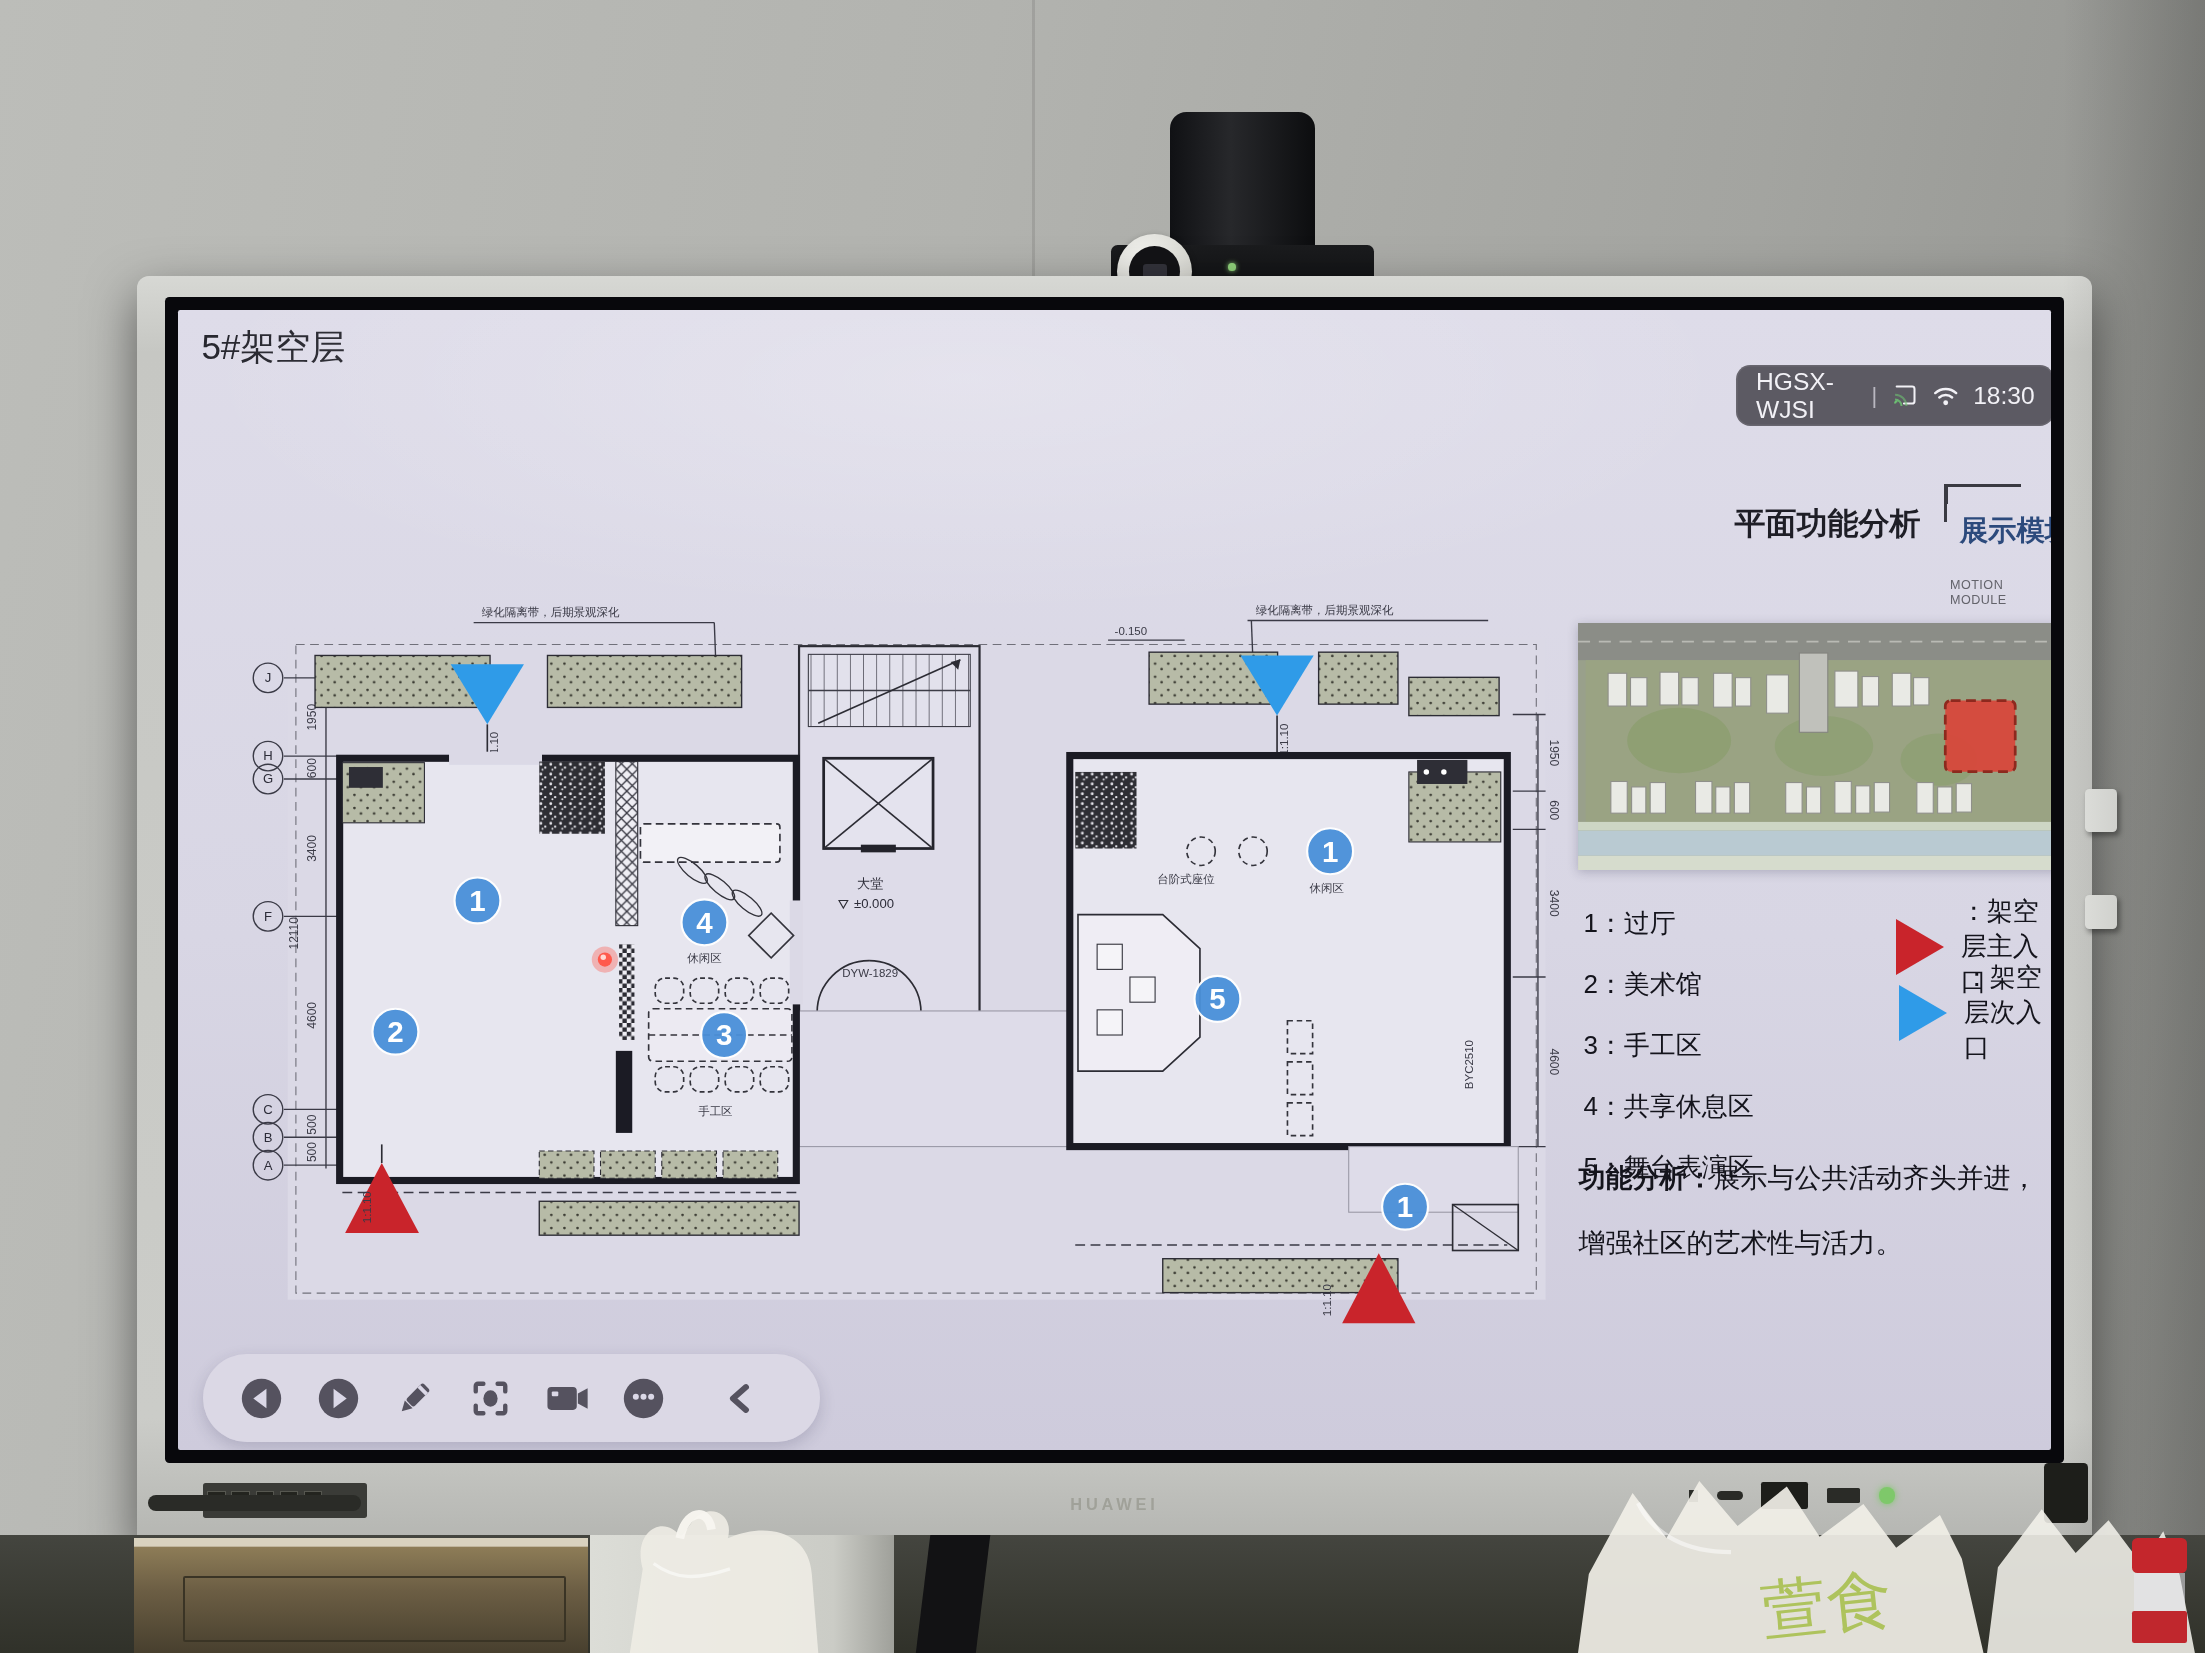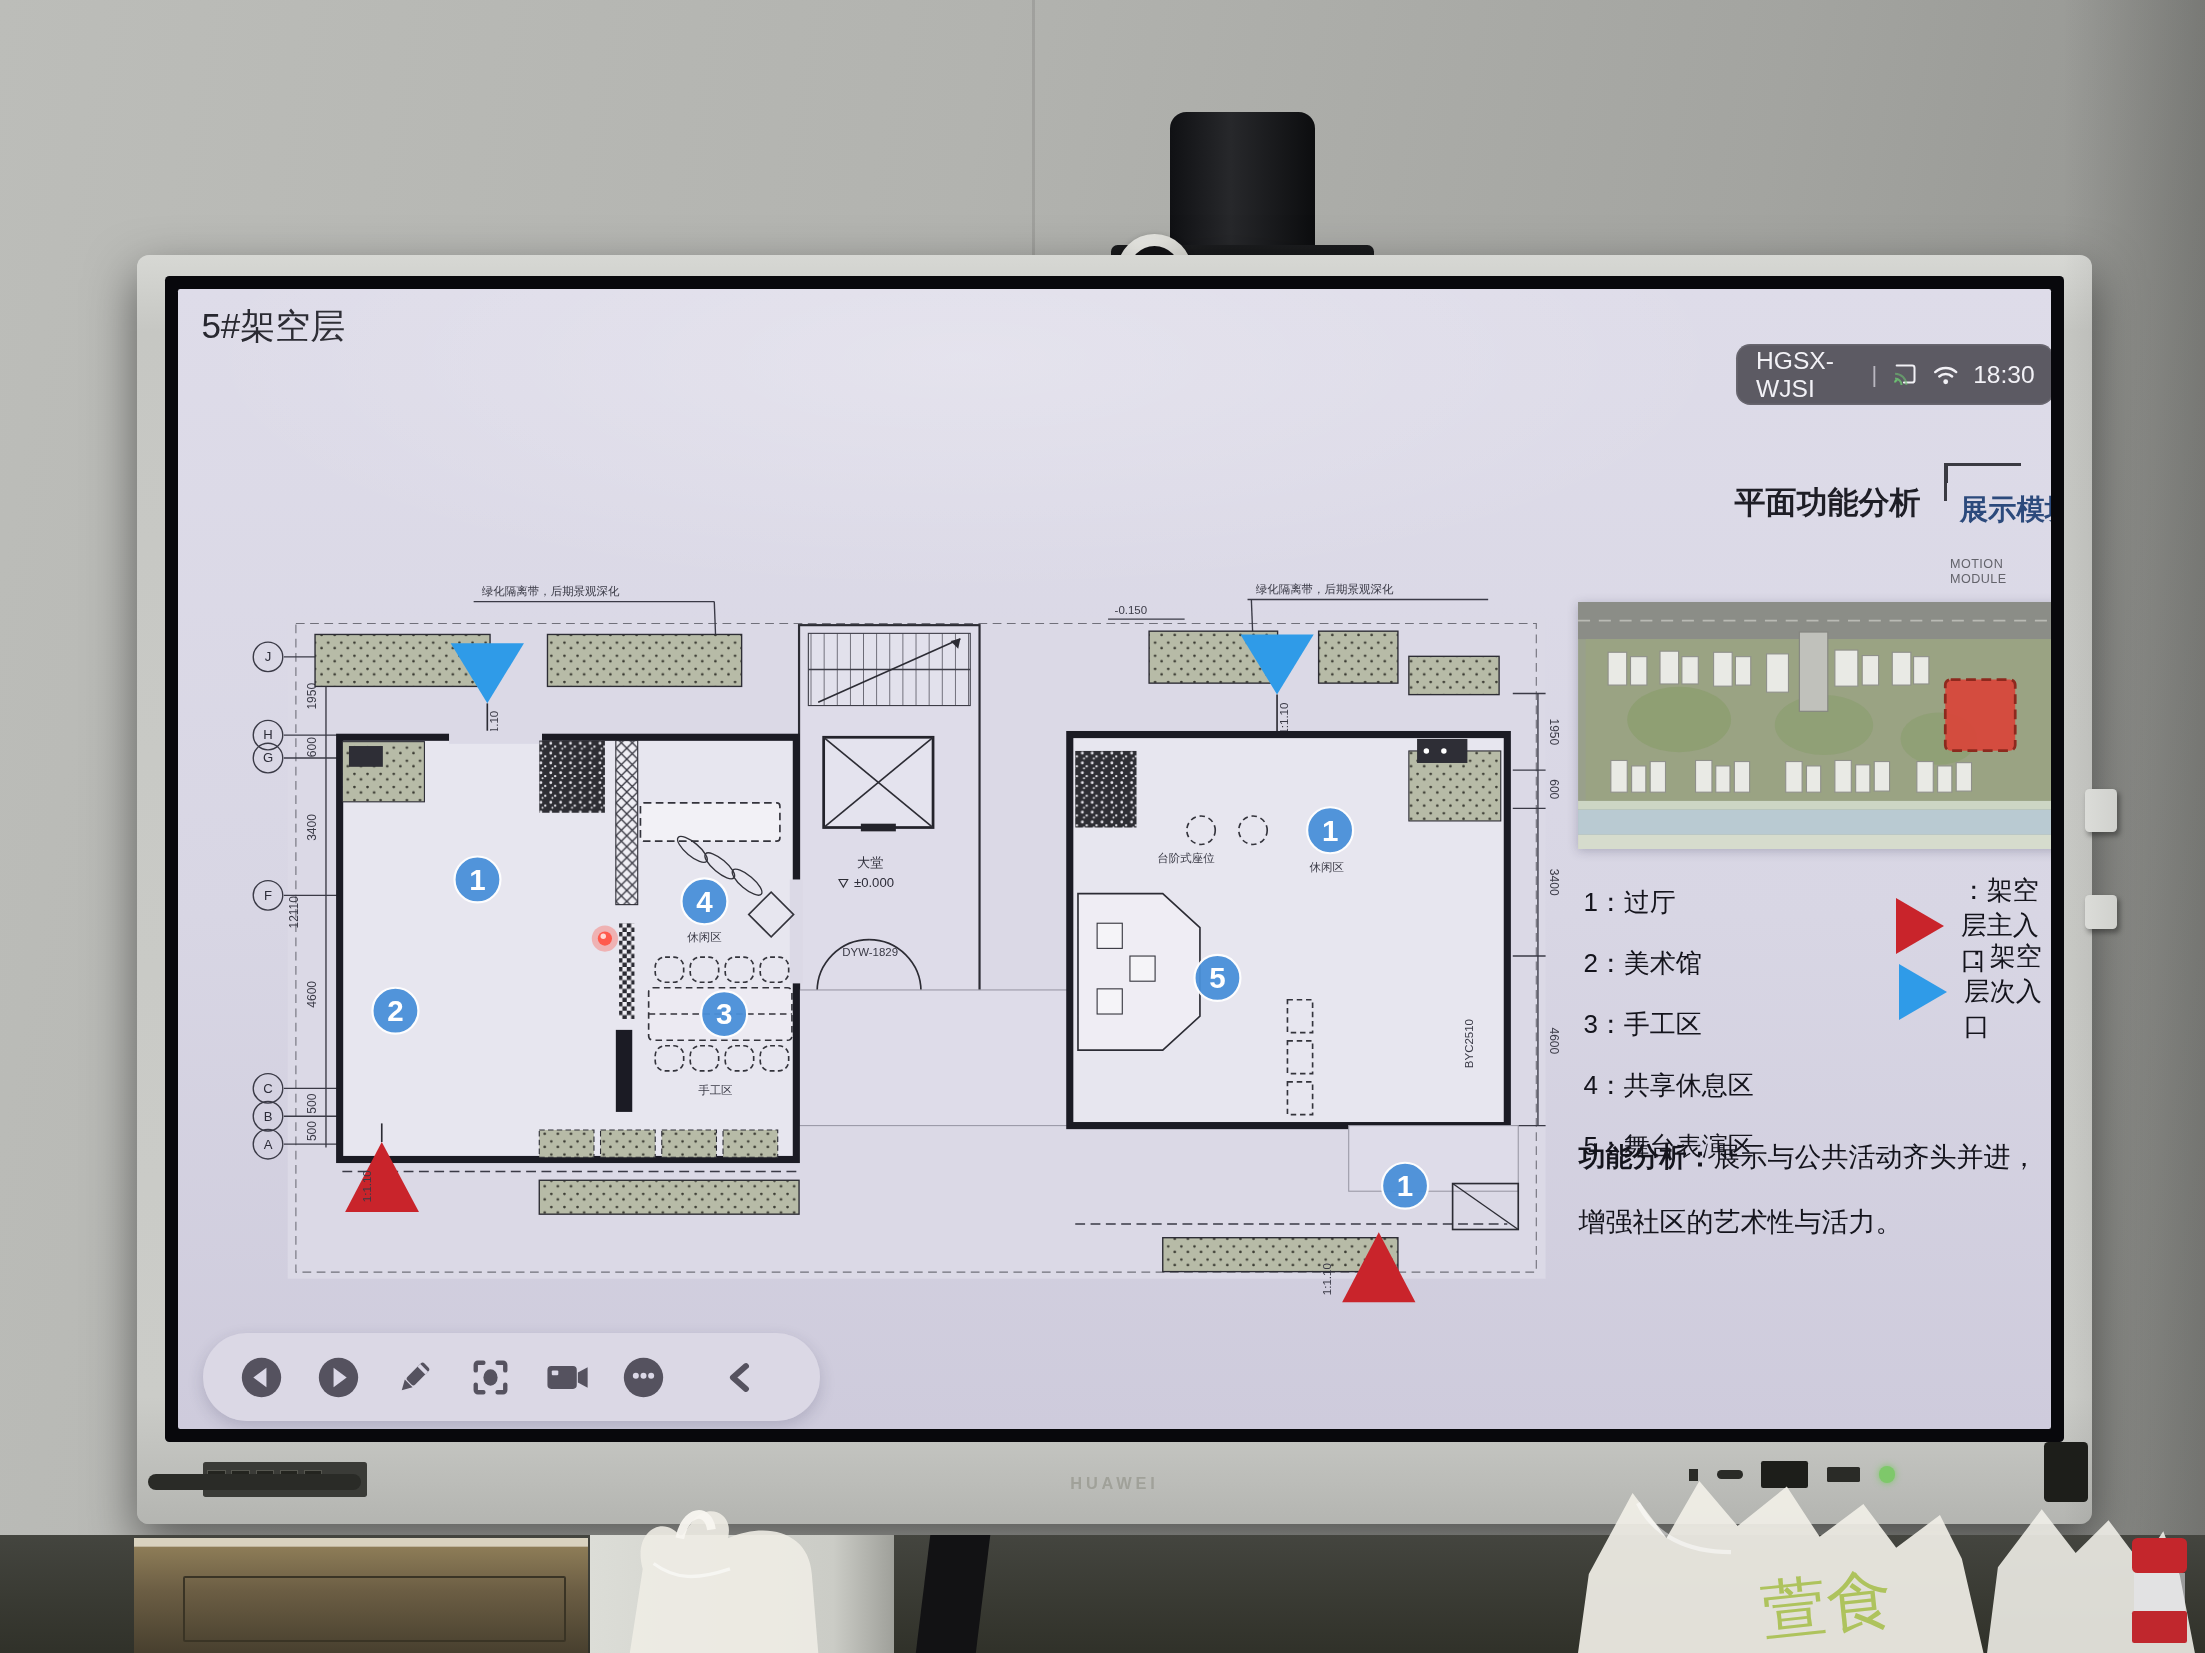--- a/index.html
+++ b/index.html
@@ -4,21 +4,21 @@
 <style>
   html,body{margin:0;padding:0;background:#87888a;}
   *{box-sizing:border-box;font-family:"Liberation Sans",sans-serif;}
   .viewport{position:relative;width:2205px;height:1654px;overflow:hidden;
     background:linear-gradient(100deg,#bcbdb9 0%,#b2b3af 40%,#a3a4a0 72%,#8e8f8b 100%);}
   .wall-corner{position:absolute;left:1032px;top:0;width:3.3px;height:295px;background:rgba(60,60,58,.14);}
   .wall-dark-right{position:absolute;right:0;top:0;width:142px;height:1654px;
     background:linear-gradient(90deg,rgba(0,0,0,0) 0%,rgba(30,30,28,.25) 100%);}
 
   
-  .display{position:absolute;left:137px;top:255px;width:1955px;height:1269px;border-radius:12px;
+  .display{position:absolute;left:137px;top:276px;width:1955px;height:1269px;border-radius:12px;
     background:linear-gradient(180deg,#d7d8d4 0%,#c6c7c3 6%,#cbccc8 90%,#b4b5b1 100%);
     box-shadow:0 19.7px 49px rgba(0,0,0,.5);padding-left:20px;}
   .frame{position:absolute;left:28.4px;top:21px;right:28.4px;bottom:82px;background:#08080c;border-radius:4.4px;}
   .screen{position:absolute;left:13px;top:13px;right:13px;bottom:13px;overflow:hidden;border-radius:2.2px;
     background:linear-gradient(180deg,#dedce9 0%,#d8d6e4 55%,#cecbdc 100%);}
   .glare{position:absolute;left:0;top:0;width:100%;height:100%;pointer-events:none;
     background:radial-gradient(ellipse 60% 30% at 42% 6%,rgba(255,255,255,.22),rgba(255,255,255,0) 70%);}
   .brand{position:absolute;left:50%;bottom:31px;transform:translateX(-50%);
     color:#97988f;font-size:16.4px;letter-spacing:3.8px;font-weight:bold;opacity:.75;}
   .sticker{position:absolute;left:66px;bottom:27px;width:164px;height:35px;background:#3a3b37;border-radius:2.7px;

